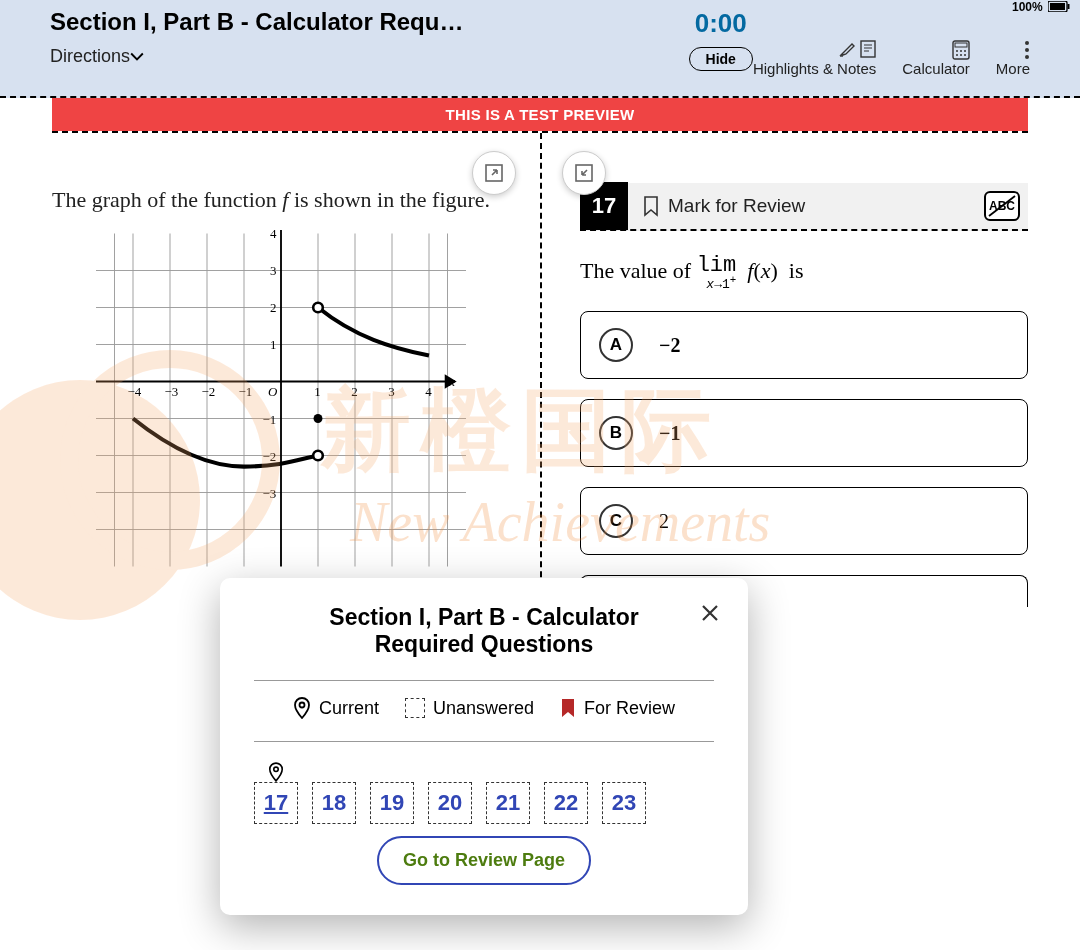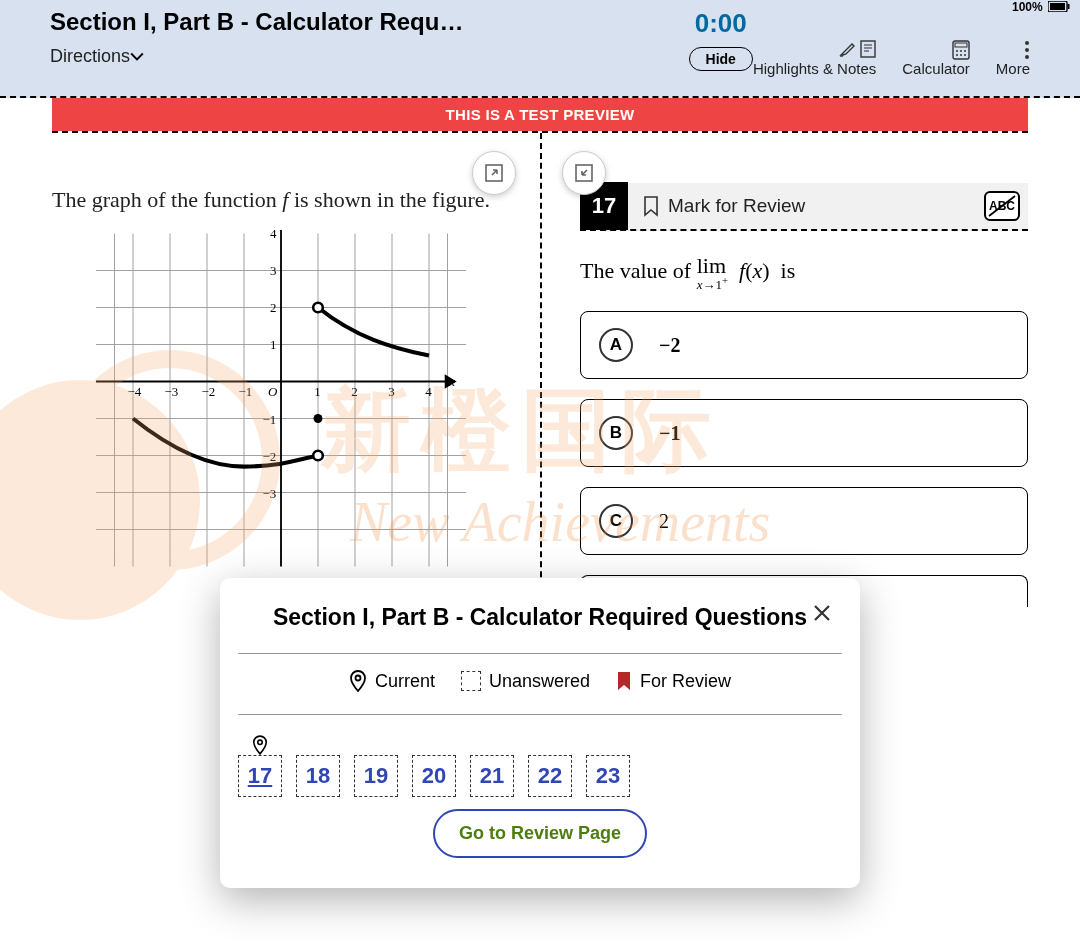--- a/index.html
+++ b/index.html
@@ -23,34 +23,34 @@
 .popout-btn{position:absolute;top:18px;width:44px;height:44px;border-radius:50%;background:#fff;border:1px solid #ccc;box-shadow:0 2px 6px rgba(0,0,0,.2);display:flex;align-items:center;justify-content:center;cursor:pointer}
 .popout-left{right:24px}
 .popout-right{left:20px}
 .stem{font-size:22px;color:#222;line-height:1.5}
 .graph{margin:14px auto 0;display:block}
 .qhead{display:flex;align-items:center;gap:14px;background:#f1f1f1;border-bottom:2px dashed #000;height:48px;padding-right:8px}
 .qnum{background:#000;color:#fff;width:48px;height:48px;display:flex;align-items:center;justify-content:center;font-size:22px;font-weight:bold;font-family:Arial}
 .mark{display:flex;align-items:center;gap:8px;font-size:19px;font-family:Arial;color:#222;cursor:pointer}
 .abc-btn{margin-left:auto;width:36px;height:30px;border:2px solid #000;border-radius:6px;background:#fff;display:flex;align-items:center;justify-content:center;cursor:pointer;position:relative}
 .prompt{font-size:22px;margin:24px 0 20px}
-.limit{display:inline-block;vertical-align:middle;text-align:left;font-family:Liberation Serif, serif;line-height:1}
+.limit{display:inline-block;vertical-align:middle;text-align:right;font-family:Liberation Mono, monospace;line-height:1}
 .limit .lim{display:block;font-size:22px}
 .limit .sub{display:block;font-size:13px;margin-top:-2px}
 .answer{border:1.5px solid #000;border-radius:8px;padding:16px 18px;margin-bottom:20px;display:flex;align-items:center;gap:26px;cursor:pointer;font-size:20px}
 .bubble{width:34px;height:34px;border:2px solid #333;border-radius:50%;display:flex;align-items:center;justify-content:center;font-family:Arial;font-size:17px;font-weight:bold}
 .truncated-ans{border:1.5px solid #000;border-radius:8px 8px 0 0;border-bottom:none;height:32px}
 
 .watermark{position:absolute;inset:0;pointer-events:none;z-index:1;opacity:.25}
 .wm-circle1{position:absolute;left:-40px;top:380px;width:240px;height:240px;border-radius:50%;background:#f7a96a}
 .wm-circle2{position:absolute;left:60px;top:350px;width:220px;height:220px;border-radius:50%;border:18px solid #f7a96a;background:transparent}
 .wm-text1{position:absolute;left:321px;top:370px;font-size:90px;font-weight:bold;color:#f7a96a;letter-spacing:10px}
 .wm-text2{position:absolute;left:350px;top:490px;font-size:56px;font-style:italic;color:#f08a3a;font-family:"Times New Roman"}
 
-.nav-popup{position:absolute;left:220px;top:578px;width:640px;background:#fff;border-radius:10px;box-shadow:0 12px 40px rgba(0,0,0,.3);z-index:50;padding:26px 18px 30px}
+.nav-popup{position:absolute;left:220px;top:578px;width:528px;background:#fff;border-radius:10px;box-shadow:0 12px 40px rgba(0,0,0,.3);z-index:50;padding:26px 34px 30px}
 .nav-popup::after{content:"";position:absolute;bottom:-14px;left:50%;transform:translateX(-50%);border:14px solid transparent;border-top-color:#fff}
 .np-title{font-family:Arial;font-size:23px;font-weight:bold;text-align:center;padding:0 30px}
 .np-close{position:absolute;right:28px;top:24px;cursor:pointer;font-size:24px;color:#333}
 .np-divider{height:1px;background:#999;margin:22px 0 16px}
 .legend{display:flex;justify-content:center;gap:26px;font-family:Arial;font-size:18px;align-items:center}
 .legend-item{display:flex;align-items:center;gap:8px}
 .dashed-box{width:20px;height:20px;border:1.5px dashed #333}
 .qnav{display:flex;gap:14px;margin-top:20px;flex-wrap:wrap}
 .qnav-wrap{display:flex;flex-direction:column;align-items:center}
 .qnav-item{width:44px;height:42px;border:1.5px dashed #333;display:flex;align-items:center;justify-content:center;font-family:Arial;font-size:22px;font-weight:bold;color:#3146b5;cursor:pointer}

